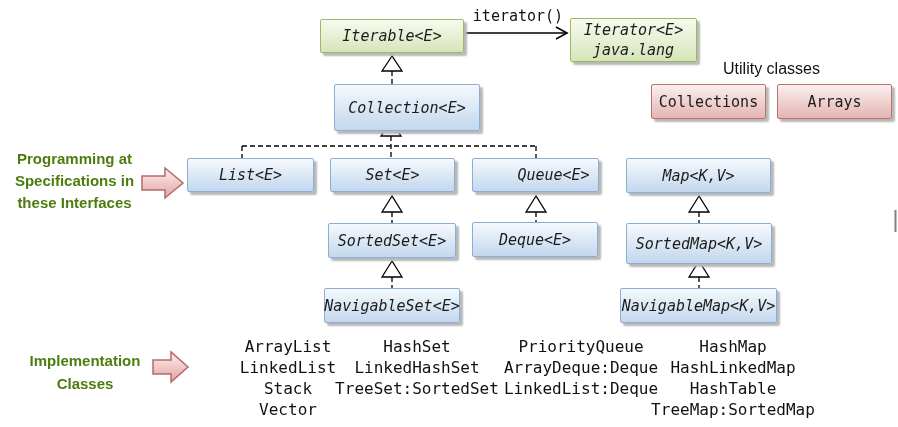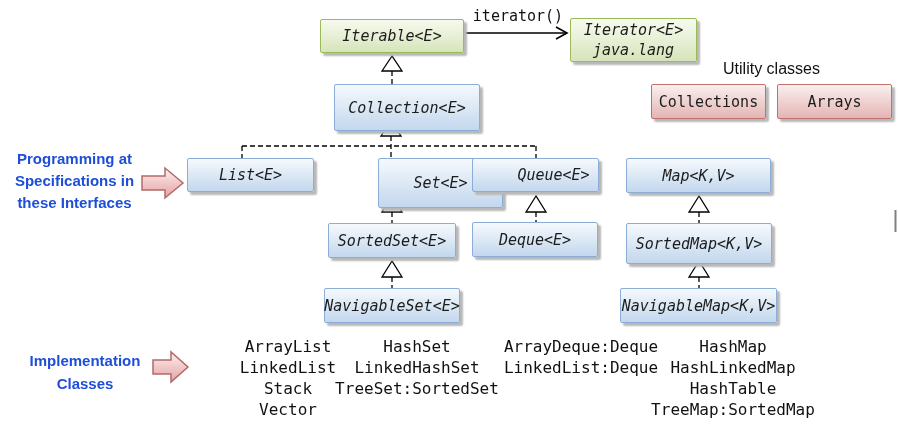--- a/index.html
+++ b/index.html
@@ -26,21 +26,21 @@
     border:1.6px solid #9cba59;
   }
   .utilbox {
     background:linear-gradient(to bottom,#faf0ef 0%,#efd3d2 48%,#e4b5b4 100%);
     border:1.6px solid #bd7270;
   }
   .boxline { line-height:20px;text-align:right; }
 
   .anno-bold {
     position:absolute; font-family:"Liberation Sans", sans-serif;
-    font-weight:bold; font-size:15px; color:#1d4ed8; text-align:center;
+    font-weight:bold; font-size:15px; color:#4d7c0f; text-align:center;
     line-height:22px; z-index:2;
   }
   .utility-title {
     position:absolute; font-family:"Liberation Sans", sans-serif;
     font-size:16px; color:#111; text-align:center; z-index:2;
   }
   .mono-label {
     position:absolute; font-size:15px; color:#111; text-align:center;
     white-space:nowrap; z-index:2;
   }
@@ -109,21 +109,21 @@
 
   <div class="mono-label" style="left:468px;top:7px;width:100px;text-align:center;">iterator()</div>
 
   <div class="box iface" style="left:318px;top:84px;width:146px;height:47px;margin-left:16px;">
     <span>Collection&lt;E&gt;</span>
   </div>
 
   <div class="box iface" style="left:187px;top:158px;width:127px;height:34px;">
     <span>List&lt;E&gt;</span>
   </div>
-  <div class="box iface" style="left:330px;top:158px;width:125px;height:50px;margin-left:48px;">
+  <div class="box iface" style="left:330px;top:158px;width:125px;height:34px;">
     <span>Set&lt;E&gt;</span>
   </div>
   <div class="box iface" style="left:472px;top:158px;width:127px;height:34px;padding-left:36px;">
     <span>Queue&lt;E&gt;</span>
   </div>
   <div class="box iface" style="left:626px;top:158px;width:145px;height:35px;">
     <span>Map&lt;K,V&gt;</span>
   </div>
 
   <div class="box iface" style="left:328px;top:223px;width:128px;height:35px;">
@@ -169,20 +169,21 @@
     <div>Vector</div>
   </div>
 
   <div class="impl-col" style="left:381px;top:336px;">
     <div>HashSet</div>
     <div>LinkedHashSet</div>
     <div>TreeSet:SortedSet</div>
   </div>
 
   <div class="impl-col" style="left:545px;top:336px;">
+    <div>PriorityQueue</div>
     <div>ArrayDeque:Deque</div>
     <div>LinkedList:Deque</div>
   </div>
 
   <div class="impl-col" style="left:697px;top:336px;">
     <div>HashMap</div>
     <div>HashLinkedMap</div>
     <div>HashTable</div>
     <div>TreeMap:SortedMap</div>
   </div>

